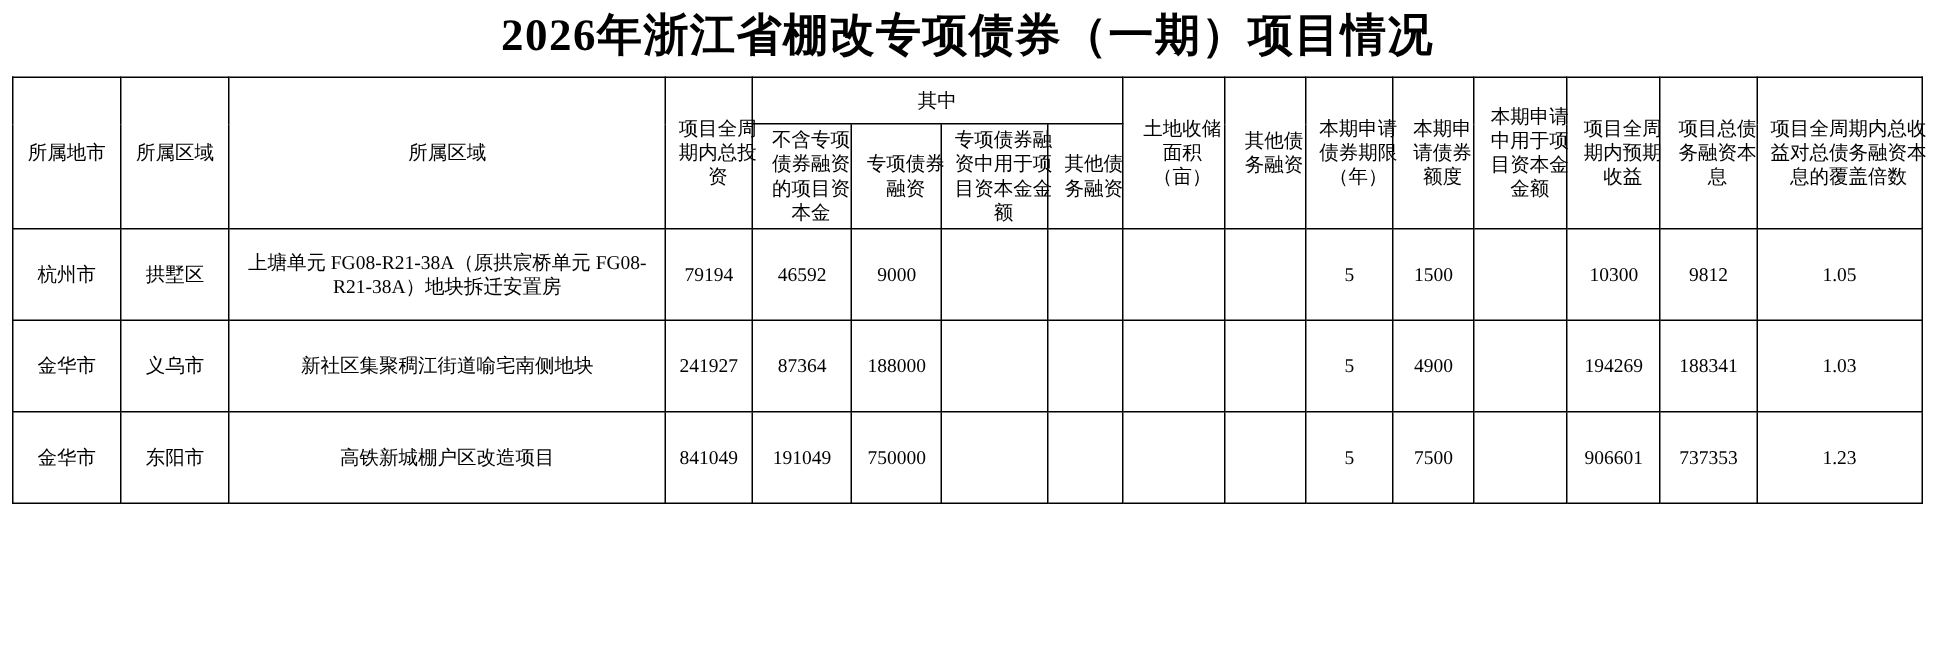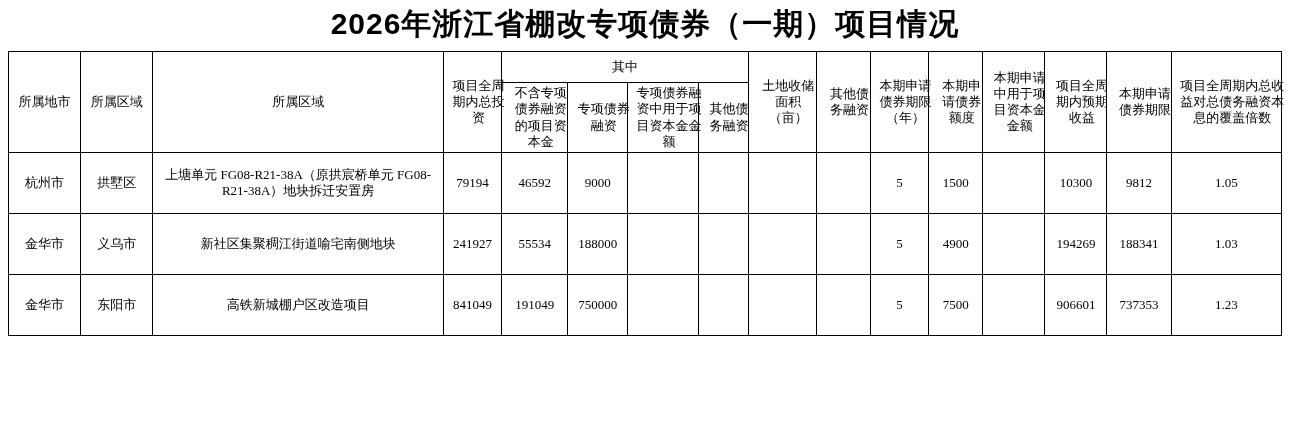--- a/index.html
+++ b/index.html
@@ -21,21 +21,21 @@
     box-sizing: border-box;
   }
   .doc-title {
     text-align: center;
     font-size: 30px;
     font-weight: bold;
     letter-spacing: 1px;
     padding-top: 6px;
     padding-bottom: 9px;
     line-height: 1.2;
-    font-family: Liberation Sans, sans-serif;
+    font-family: Liberation Serif, serif;
   }
   table.main {
     border-collapse: collapse;
     width: 1274px;
     margin: 0 8px;
     table-layout: fixed;
   }
   table.main th, table.main td {
     border: 1px solid #000000;
     text-align: center;
@@ -134,21 +134,21 @@
         <th class="hdr" rowspan="2">
           <span class="vert-wrap narrow">本期申请债券额度</span>
         </th>
         <th class="hdr" rowspan="2">
           <span class="vert-wrap narrow">本期申请中用于项目资本金金额</span>
         </th>
         <th class="hdr" rowspan="2">
           <span class="vert-wrap narrow">项目全周期内预期收益</span>
         </th>
         <th class="hdr" rowspan="2">
-          <span class="vert-wrap narrow">本期申请债券期限</span>
+          <span class="vert-wrap narrow">项目总债务融资本息</span>
         </th>
         <th class="hdr" rowspan="2">
           <span class="vert-wrap narrow">项目全周期内总收益对总债务融资本息的覆盖倍数</span>
         </th>
       </tr>
       <tr>
         <th class="hdr tall">
           <span class="vert-wrap narrow">不含专项债券融资的项目资本金</span>
         </th>
         <th class="hdr tall">
@@ -179,21 +179,21 @@
         <td class="body-cell num"></td>
         <td class="body-cell num">10300</td>
         <td class="body-cell num">9812</td>
         <td class="body-cell num">1.05</td>
       </tr>
       <tr>
         <td class="body-cell">金华市</td>
         <td class="body-cell">义乌市</td>
         <td class="body-cell name-cell">新社区集聚稠江街道喻宅南侧地块</td>
         <td class="body-cell num">241927</td>
-        <td class="body-cell num">55534</td>
+        <td class="body-cell num">87364</td>
         <td class="body-cell num">188000</td>
         <td class="body-cell num"></td>
         <td class="body-cell num"></td>
         <td class="body-cell num"></td>
         <td class="body-cell num"></td>
         <td class="body-cell num">5</td>
         <td class="body-cell num">4900</td>
         <td class="body-cell num"></td>
         <td class="body-cell num">194269</td>
         <td class="body-cell num">188341</td>

